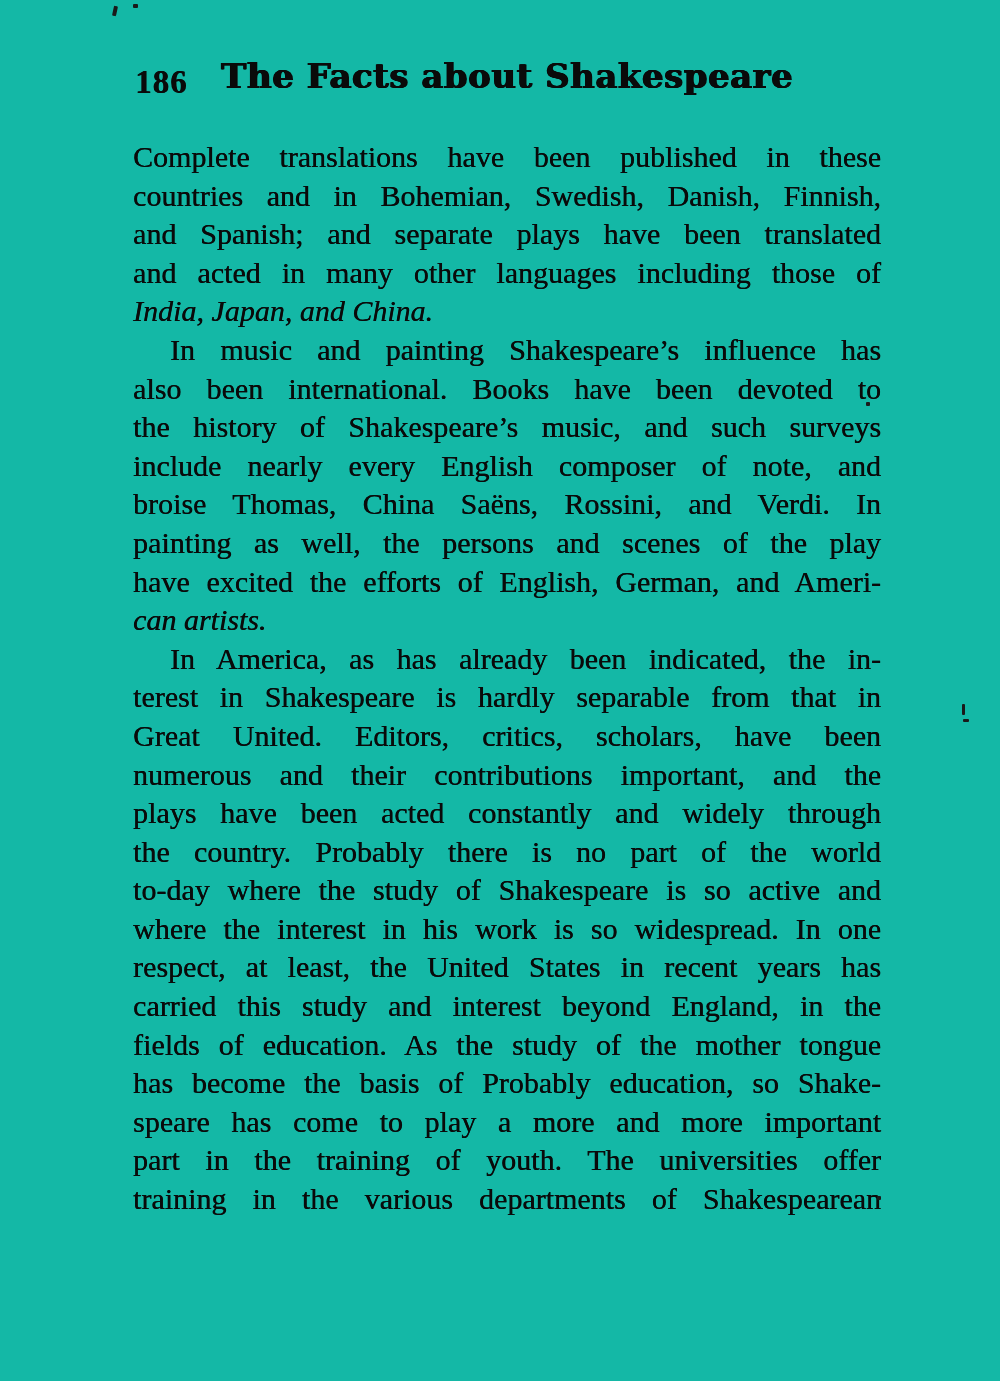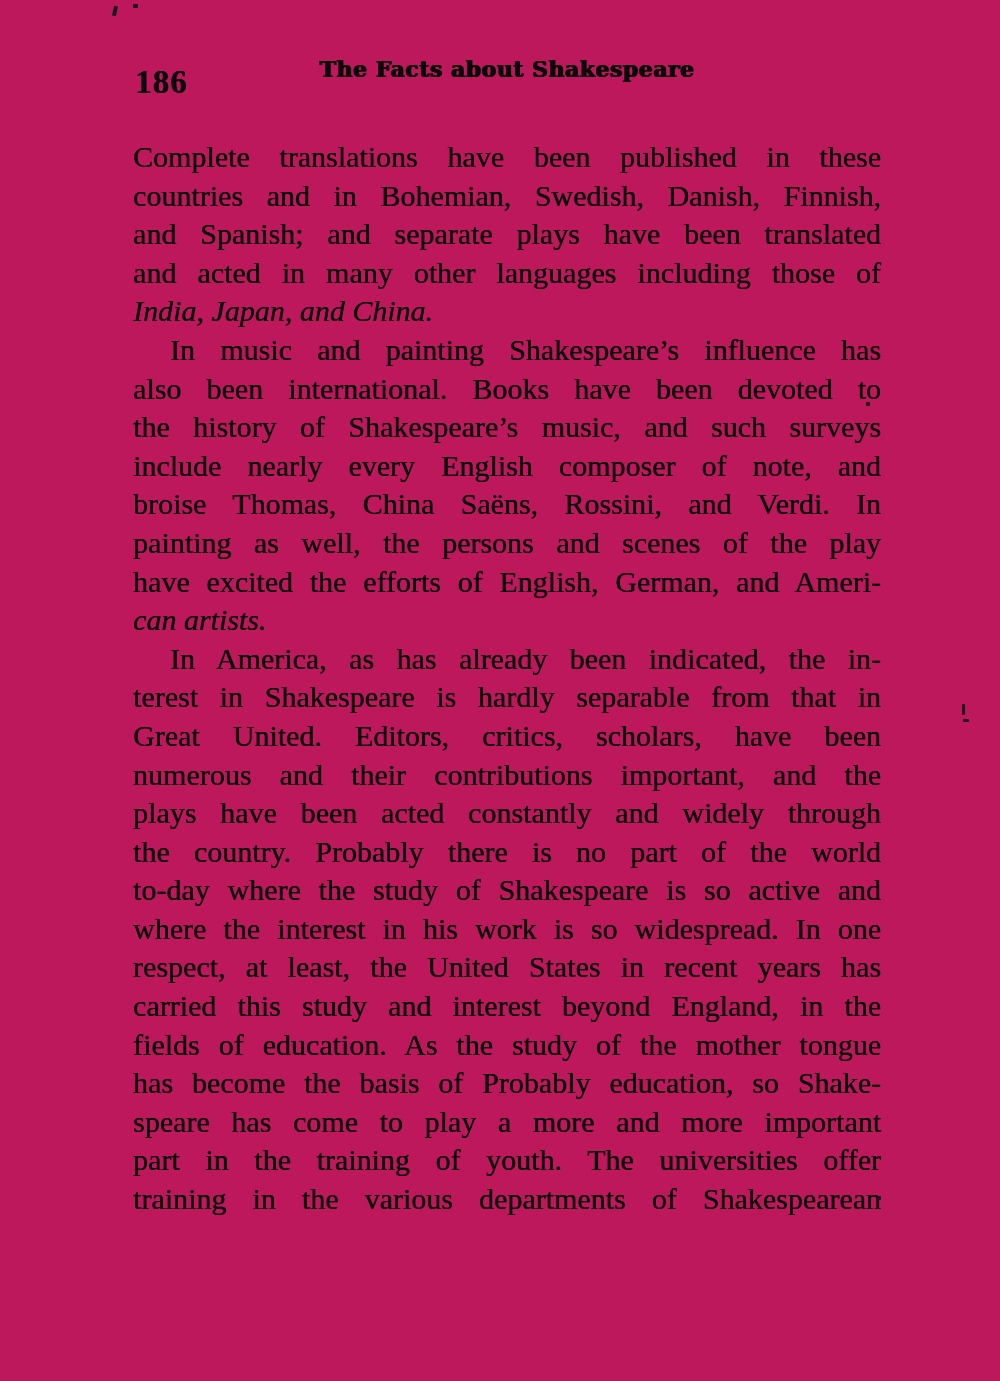--- a/index.html
+++ b/index.html
@@ -4,21 +4,21 @@
 <style>
   html, body {
     margin: 0;
     padding: 0;
     background: #ffffff;
   }
   .page {
     position: relative;
     width: 1000px;
     height: 1381px;
-    background: #be185d;
+    background: #14b8a6;
     overflow: hidden;
     color: #0a0a0a;
     font-family: "Liberation Serif", "DejaVu Serif", serif;
   }
   
   .running-header {
     position: absolute;
     left: 133px;
     top: 56px;
     width: 748px;
@@ -34,21 +34,21 @@
     text-shadow: 0.5px 0 0 currentColor;
   }
   .header-title {
     position: absolute;
     left: 0;
     right: 0;
     top: 0;
     margin: 0;
     text-align: center;
     font-family: "DejaVu Serif", "Liberation Serif", serif;
-    font-size: 22px;
+    font-size: 34px;
     font-weight: 700;
     letter-spacing: 0.5px;
     
     text-shadow: 0.9px 0 0 currentColor, -0.4px 0 0 currentColor, 0 0.4px 0 currentColor;
   }
   
   .page-body {
     position: absolute;
     left: 133px;
     top: 138px;

